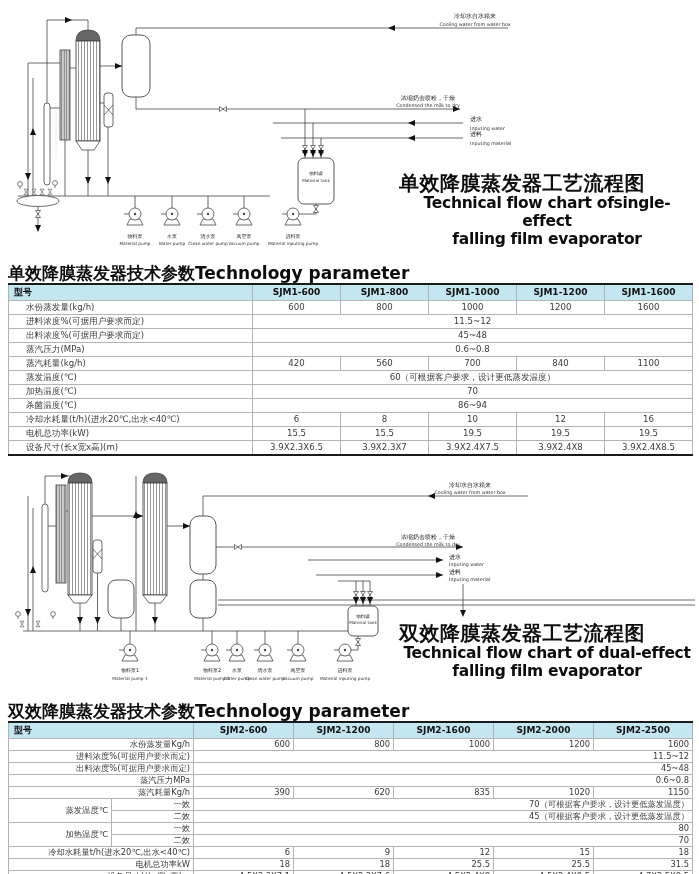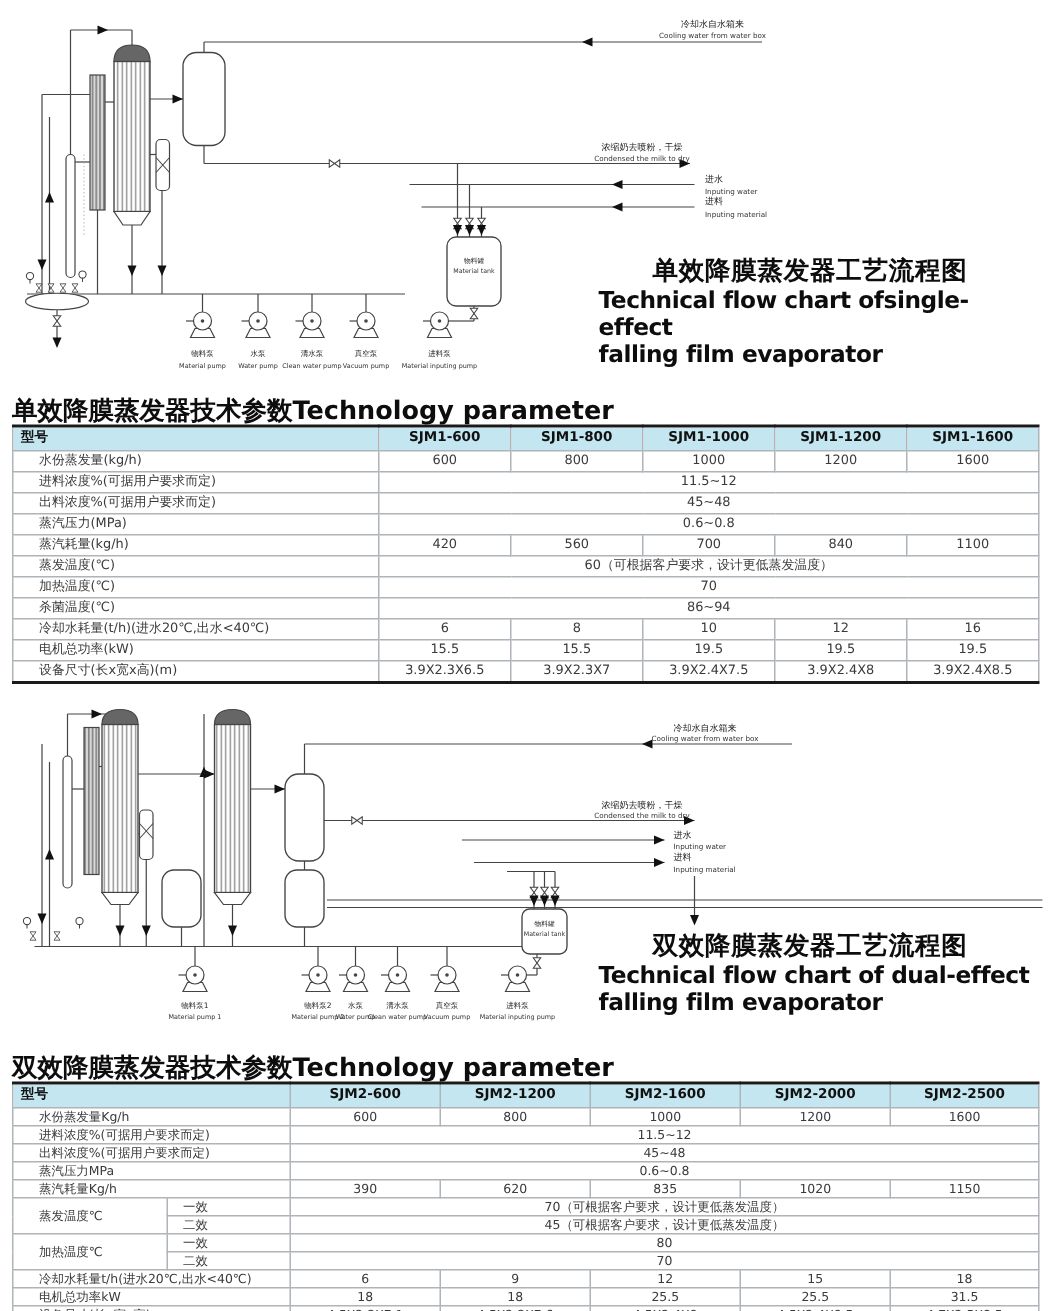--- a/index.html
+++ b/index.html
@@ -7,31 +7,31 @@
         font-family:"DejaVu Sans","Liberation Sans",sans-serif;color:#222;}
   svg{position:absolute;overflow:visible;}
   svg text{font-family:"DejaVu Sans","Liberation Sans",sans-serif;fill:#222;}
   .tzh{font-size:6px;}
   .ten{font-size:4.8px;fill:#333;}
   .tpz{font-size:5px;}
   .tpe{font-size:4.3px;fill:#333;}
   .ttk{font-size:4.5px;}
   .tte{font-size:4.2px;fill:#333;}
   .dg-title{position:absolute;font-weight:bold;color:#0d0d0d;line-height:1.16;}
-  .dg-title .t-zh{font-size:17px;letter-spacing:0.5px;margin-left:36px;}
-  .dg-title .t-en{font-size:15.5px;letter-spacing:-0.3px;}
+  .dg-title .t-zh{font-size:20px;letter-spacing:0.5px;}
+  .dg-title .t-en{font-size:15.5px;letter-spacing:-0.3px;text-align:center;}
   .sec-title{position:absolute;font-weight:bold;font-size:17px;color:#0d0d0d;}
   table{position:absolute;border-collapse:collapse;table-layout:fixed;width:684px;
         border-top:2px solid #1a1a1a;border-bottom:2px solid #1a1a1a;}
   th,td{border:1px solid #aeb4b8;padding:0 3px;line-height:1.05;overflow:hidden;
         white-space:nowrap;font-weight:normal;color:#3a3a3a;}
   thead th{background:#c4e6f0;font-weight:bold;color:#111;text-align:center;height:15px;font-size:9px;margin-top:40px;}
   thead th:first-child{text-align:left;padding-left:5px;}
   #table1 td{height:13px;font-size:8.6px;}
-  #table2 td{height:11px;font-size:8.3px;}
+  #table2 td{height:11px;font-size:8.3px;text-align:right;}
   td.lbl{text-align:left;padding-left:17px;}
   td.sub{text-align:left;padding-left:10px;}
   td.val{text-align:center;}
 </style>
 </head>
 <body>
 
 <div id="page">
 
   <svg style="left:8px;top:8px" width="540" height="252" viewBox="0 0 540 252">

